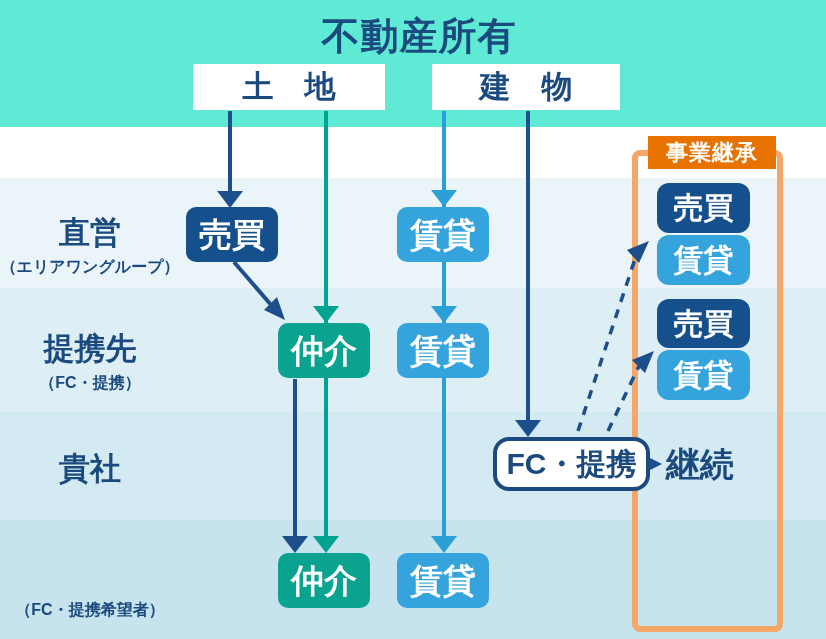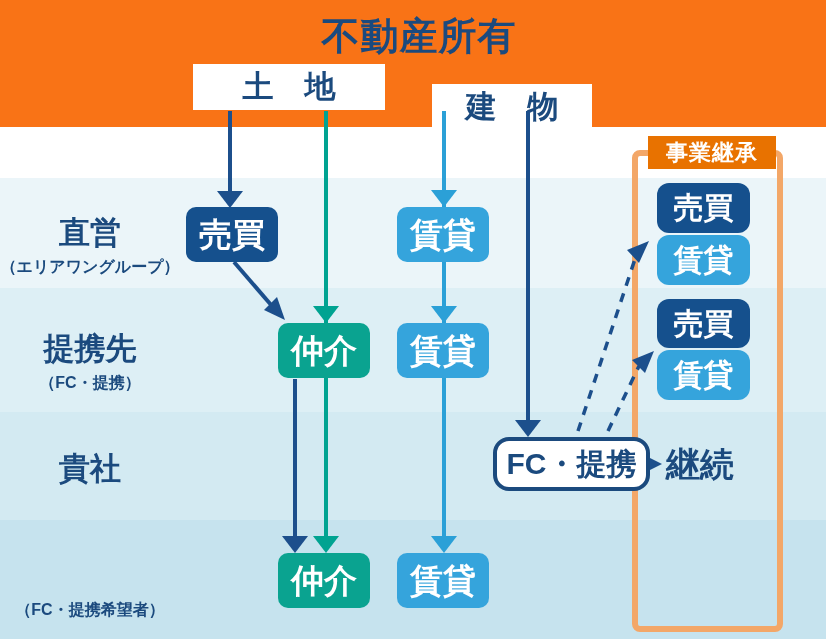--- a/index.html
+++ b/index.html
@@ -1,31 +1,31 @@
 <!DOCTYPE html>
 <html><head>
 <meta charset="utf-8">
 <style>
   html,body{margin:0;padding:0;}
   body{font-family:"Liberation Sans","DejaVu Sans",sans-serif;}
-  #canvas{position:relative;width:826px;height:639px;overflow:hidden;background:#f97316;}
+  #canvas{position:relative;width:826px;height:639px;overflow:hidden;background:#5eead4;}
   .band{position:absolute;left:0;width:826px;}
   .band-white{top:127px;height:51px;background:#ffffff;}
   .band-r1{top:178px;height:110px;background:#ebf5f9;}
   .band-r2{top:288px;height:124px;background:#ddeff5;}
   .band-r3{top:412px;height:108px;background:#d3eaf2;}
   .band-r4{top:520px;height:119px;background:#c6e3ee;}
 
   .title{position:absolute;top:11px;left:0;width:838px;text-align:center;
          font-size:38px;font-weight:bold;color:#1b4a7e;letter-spacing:1px;}
 
   .hdr-box{position:absolute;top:64px;height:46px;background:#ffffff;color:#1b4a7e;
            font-size:31px;font-weight:bold;display:flex;align-items:center;justify-content:center;}
   .hdr-land{left:193px;width:192px;}
-  .hdr-bldg{left:432px;width:160px;margin-top:20px;}
+  .hdr-bldg{left:432px;width:188px;}
 
   .rowlab{position:absolute;left:0;width:180px;text-align:center;color:#1b4a7e;font-weight:bold;}
   .rowlab-main{font-size:31px;}
   .rowlab-sub{font-size:16px;}
 
   .node{position:absolute;border-radius:10px;color:#ffffff;font-size:33px;font-weight:bold;
         display:flex;align-items:center;justify-content:center;z-index:3;line-height:1;}
   .navy{background:#15508d;}
   .teal{background:#0aa390;}
   .blue{background:#35a4dc;}

